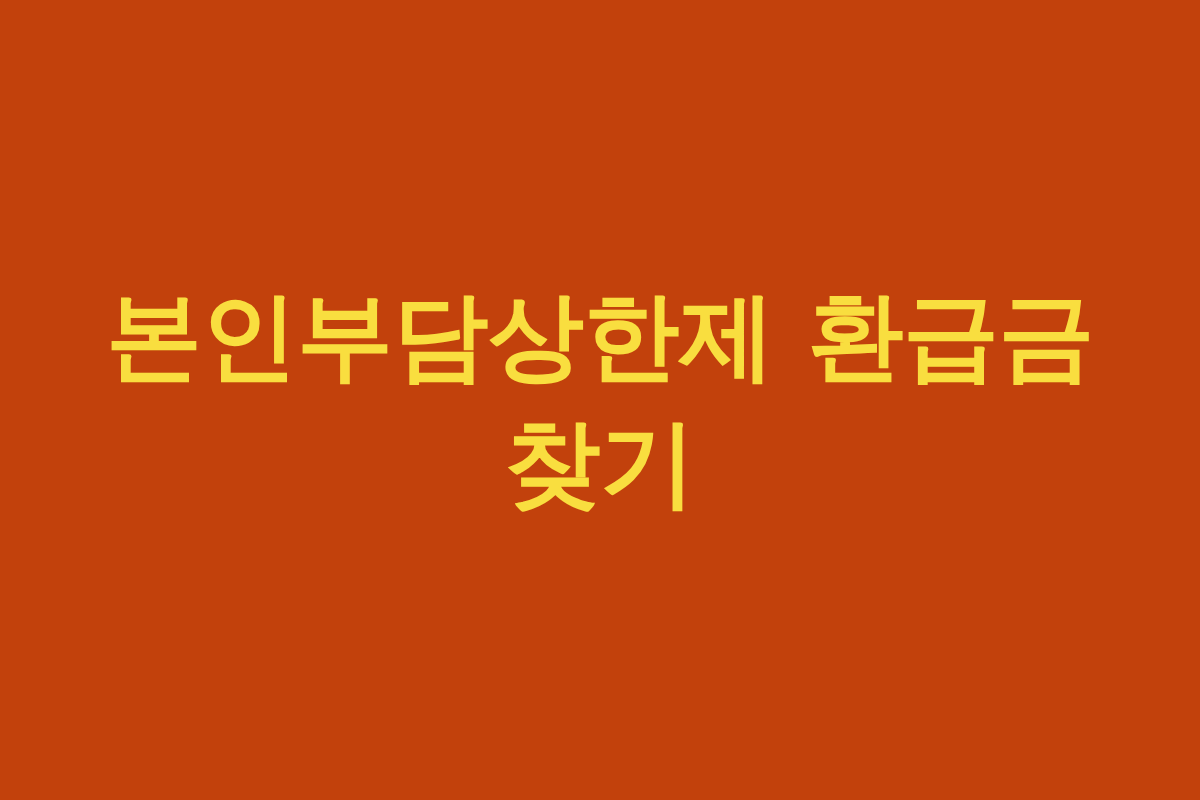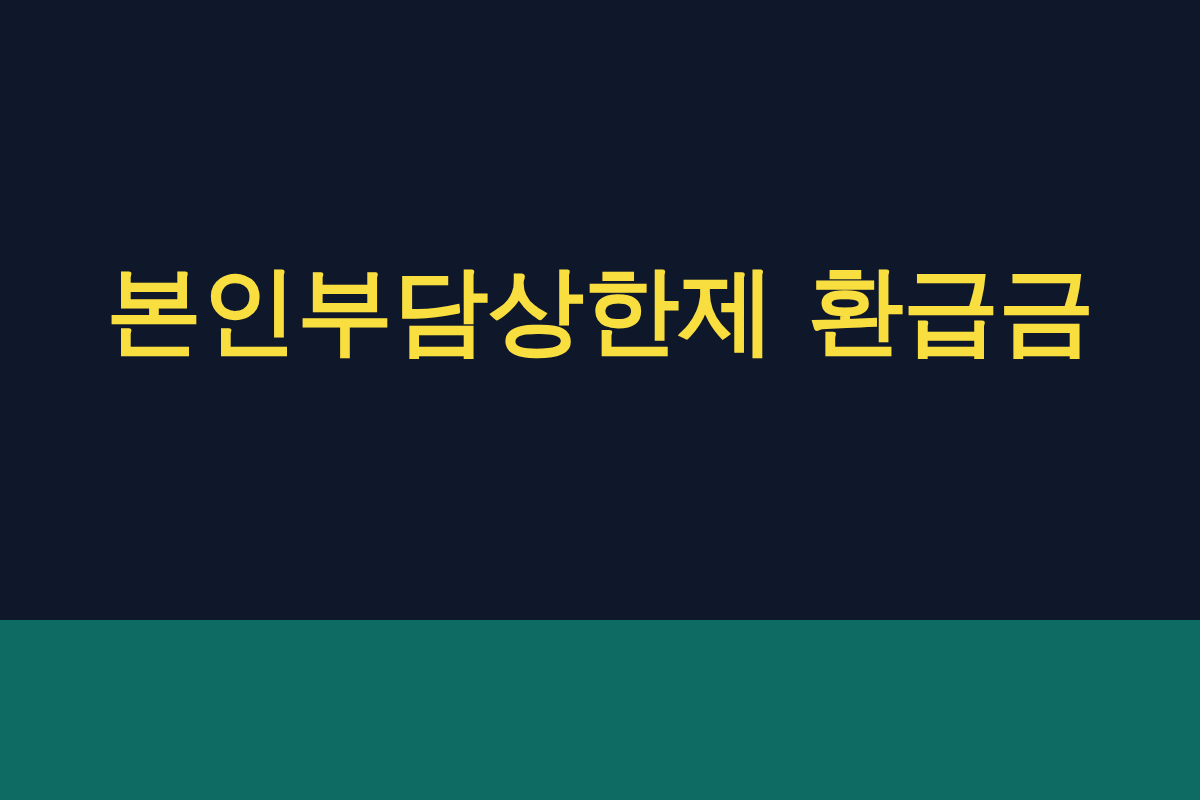--- a/index.html
+++ b/index.html
@@ -12,22 +12,22 @@
   }
 
   body {
     background: #0e6b63;
     font-family: "DejaVu Sans", "Liberation Sans", sans-serif;
   }
 
   .card {
     position: relative;
     width: 1200px;
-    height: 620px;
-    background: #0f172a;
+    height: 800px;
+    background: #c2410c;
     box-sizing: border-box;
     display: flex;
     flex-direction: column;
     align-items: center;
     justify-content: center;
   }
 
   .headline {
     width: 1060px;
     margin: 0;
@@ -52,14 +52,15 @@
   .headline .line-3 {
     white-space: nowrap;
   }
 </style>
 </head>
 <body>
 
 <div class="card">
   <h1 class="headline">
     <span class="line line-1">본인부담상한제 환급금</span>
+    <span class="line line-3">찾기</span>
   </h1>
 </div>
 
 </body></html>

